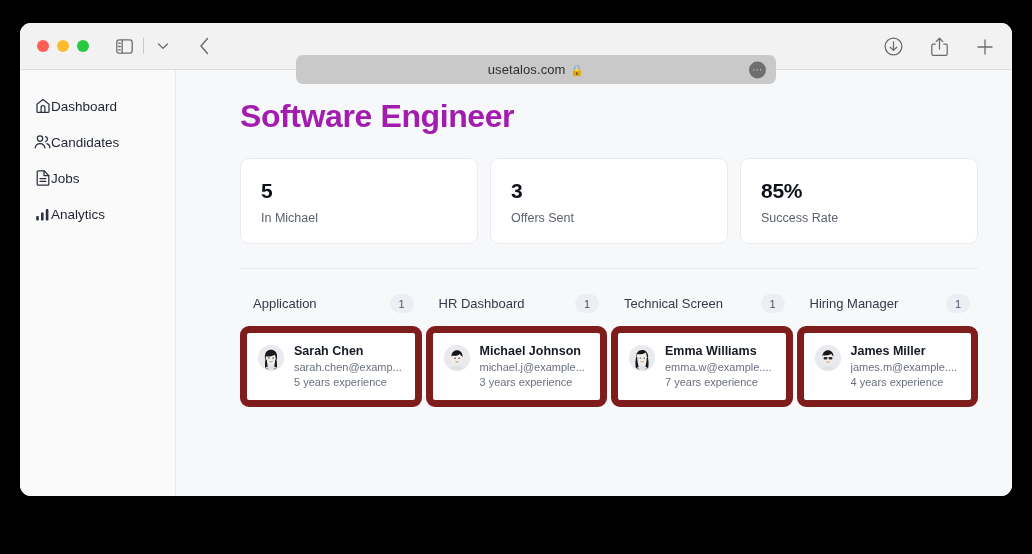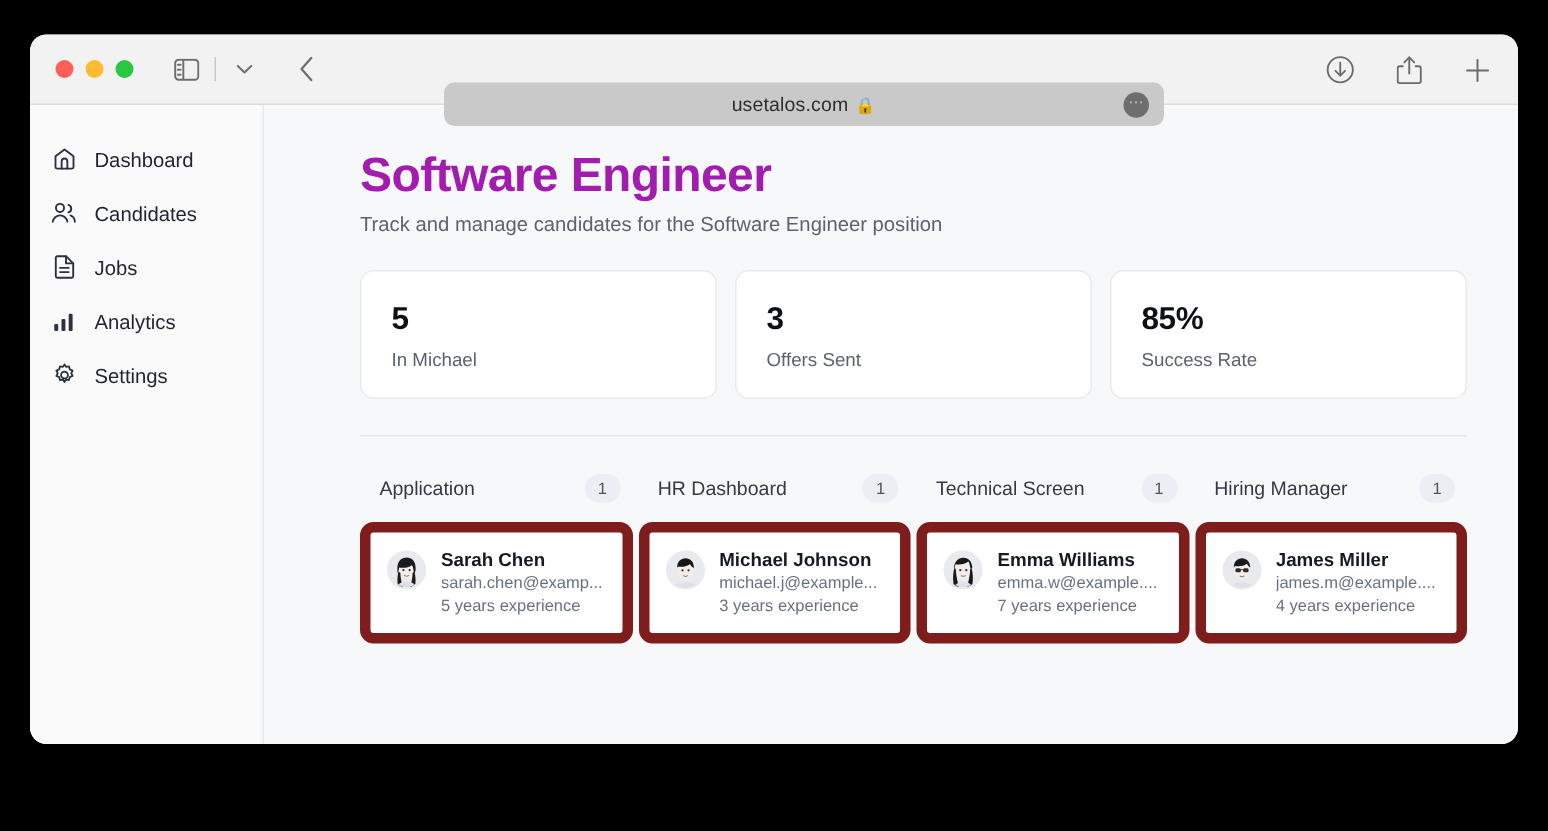--- a/index.html
+++ b/index.html
@@ -95,21 +95,21 @@
 
   .sidebar {
     width: 156px;
     background: #fafafb;
     border-right: 1px solid #e8e9ec;
     padding-top: 18px;
     flex-shrink: 0;
   }
   .nav-item {
     display: flex; align-items: center;
-    gap: 12px;
+    gap: 0;
     height: 36px;
     padding-left: 14px;
     color: #1f2430;
     cursor: pointer;
   }
   .nav-icon {
     width: 17px; height: 17px;
     display: flex; align-items: center; justify-content: center;
     color: #2b3140;
     flex-shrink: 0;
@@ -341,34 +341,24 @@
           <span class="nav-icon">
             <svg width="15" height="15" viewBox="0 0 15 15" fill="currentColor">
               <rect x="1.2" y="9" width="2.6" height="4.6" rx="0.8"></rect>
               <rect x="6.0" y="5.6" width="2.6" height="8" rx="0.8"></rect>
               <rect x="10.8" y="2.1" width="2.6" height="11.5" rx="0.8"></rect>
             </svg>
           </span>
           <span class="nav-label">Analytics</span>
         </div>
 
-        <div class="nav-item">
-          <span class="nav-icon">
-            <svg width="16" height="16" viewBox="0 0 16 16" fill="none" stroke="currentColor" stroke-width="1.2" stroke-linecap="round" stroke-linejoin="round">
-              <circle cx="8" cy="8" r="2.3"></circle>
-              <path d="M8 0.9 l1 1.7 l2-0.4 l0.5 2 l1.9 0.8 l-0.9 1.8 l0.9 1.8 l-1.9 0.8 l-0.5 2 l-2-0.4 l-1 1.7 l-1-1.7 l-2 0.4 l-0.5-2 l-1.9-0.8 l0.9-1.8 l-0.9-1.8 l1.9-0.8 l0.5-2 l2 0.4 Z"></path>
-            </svg>
-          </span>
-          <span class="nav-label">Settings</span>
-        </div>
       </div>
 
       <div class="main">
         <div class="page-title">Software Engineer</div>
-        <div class="page-sub">Track and manage candidates for the Software Engineer position</div>
 
         <div class="stats">
           <div class="stat-card">
             <div class="stat-value">5</div>
             <div class="stat-label">In Michael</div>
           </div>
           <div class="stat-card">
             <div class="stat-value">3</div>
             <div class="stat-label">Offers Sent</div>
           </div>

